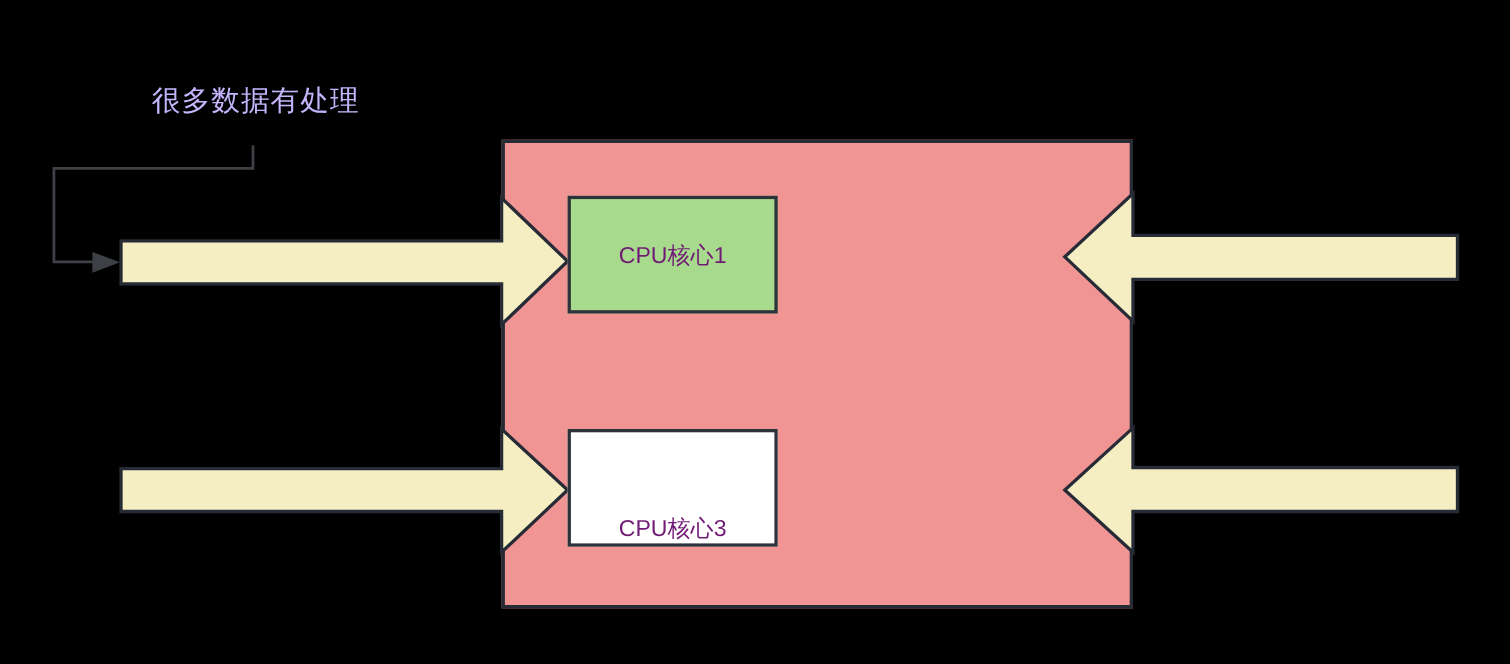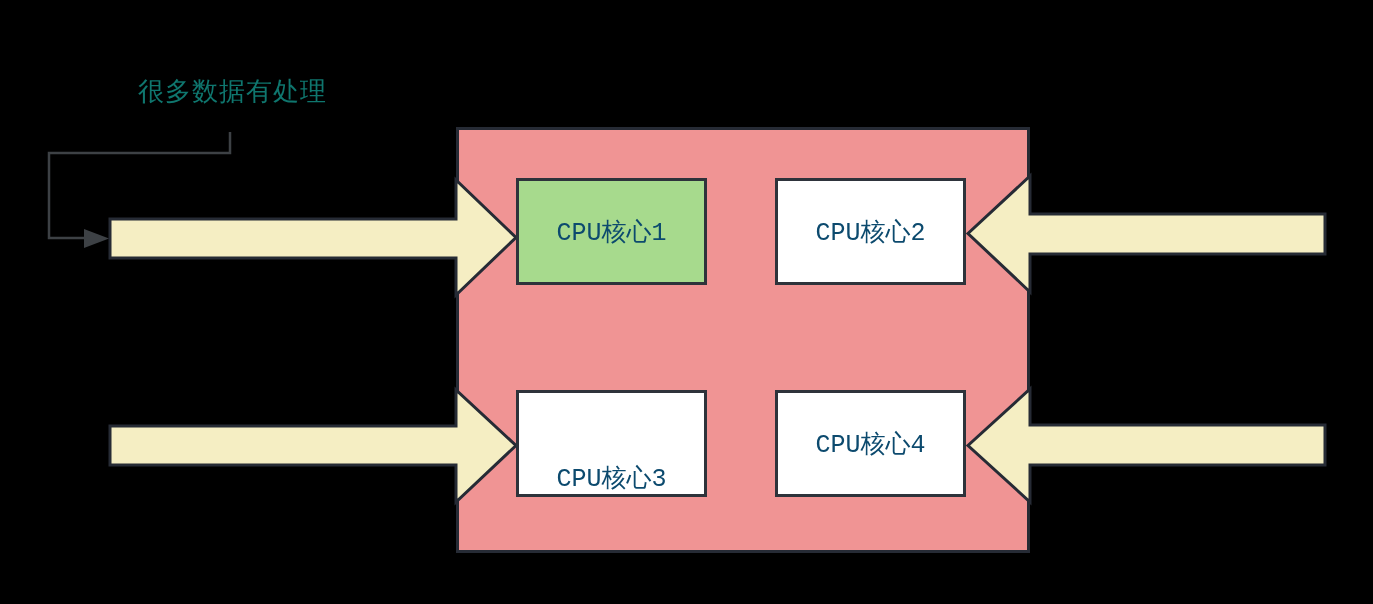--- a/index.html
+++ b/index.html
@@ -14,21 +14,21 @@
     background: #000000;
     overflow: hidden;
     font-family: "Liberation Sans", "DejaVu Sans", sans-serif;
   }
   .annotation {
     position: absolute;
     left: 138px;
     top: 74px;
     font-size: 26px;
     letter-spacing: 1px;
-    color: #0f766e;
+    color: #c4b5fd;
     white-space: nowrap;
   }
   .svg-layer {
     position: absolute;
     left: 0;
     top: 0;
     width: 1373px;
     height: 604px;
   }
   .connector-layer { z-index: 2; }
@@ -50,24 +50,23 @@
     height: 107px;
     box-sizing: border-box;
     border: 3px solid #2e333b;
     background: #ffffff;
     display: flex;
     align-items: center;
     justify-content: center;
     z-index: 4;
   }
   .core-box .core-label {
-    font-size: 25px;
-    color: #0c4a6e;
+    font-size: 21px;
+    color: #701a75;
     white-space: nowrap;
-    font-family: Liberation Mono, monospace;
   }
   .core-1 { left: 516px; top: 178px; }
   .core-2 { left: 775px; top: 178px; }
   .core-3 { left: 516px; top: 390px; }
   .core-4 { left: 775px; top: 390px; }
 </style>
 </head>
 <body>
 
 <div class="stage">
@@ -85,25 +84,19 @@
     <polygon points="110,219 456,219 456,180 516,237.5 456,295 456,258 110,258" fill="#f5eec3" stroke="#262b35" stroke-width="3" stroke-linejoin="miter"></polygon>
     <polygon points="110,426 456,426 456,390 516,445.5 456,502 456,465 110,465" fill="#f5eec3" stroke="#262b35" stroke-width="3" stroke-linejoin="miter"></polygon>
     <polygon points="1325,214 1030,214 1030,176 968,233.5 1030,292 1030,254 1325,254" fill="#f5eec3" stroke="#262b35" stroke-width="3" stroke-linejoin="miter"></polygon>
     <polygon points="1325,425 1030,425 1030,389 968,445.5 1030,502 1030,465 1325,465" fill="#f5eec3" stroke="#262b35" stroke-width="3" stroke-linejoin="miter"></polygon>
   </svg>
 
   <div class="core-box core-1" style="background: rgb(167, 218, 141);">
     <span class="core-label">CPU核心1</span>
   </div>
 
-  <div class="core-box core-2" style="background: rgb(255, 255, 255);">
-    <span class="core-label">CPU核心2</span>
-  </div>
 
   <div class="core-box core-3" style="background: rgb(255, 255, 255); align-items: flex-end;">
     <span class="core-label">CPU核心3</span>
   </div>
 
-  <div class="core-box core-4" style="background: rgb(255, 255, 255);">
-    <span class="core-label">CPU核心4</span>
-  </div>
 
 </div>
 
 </body></html>

